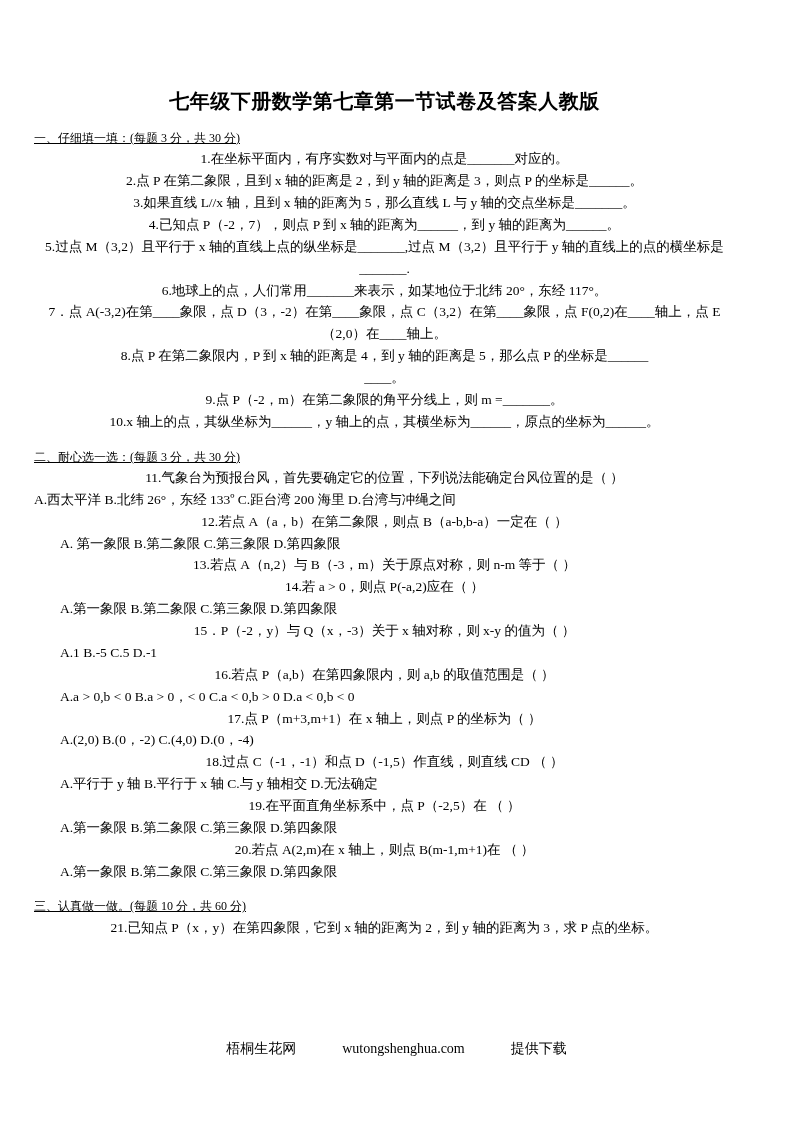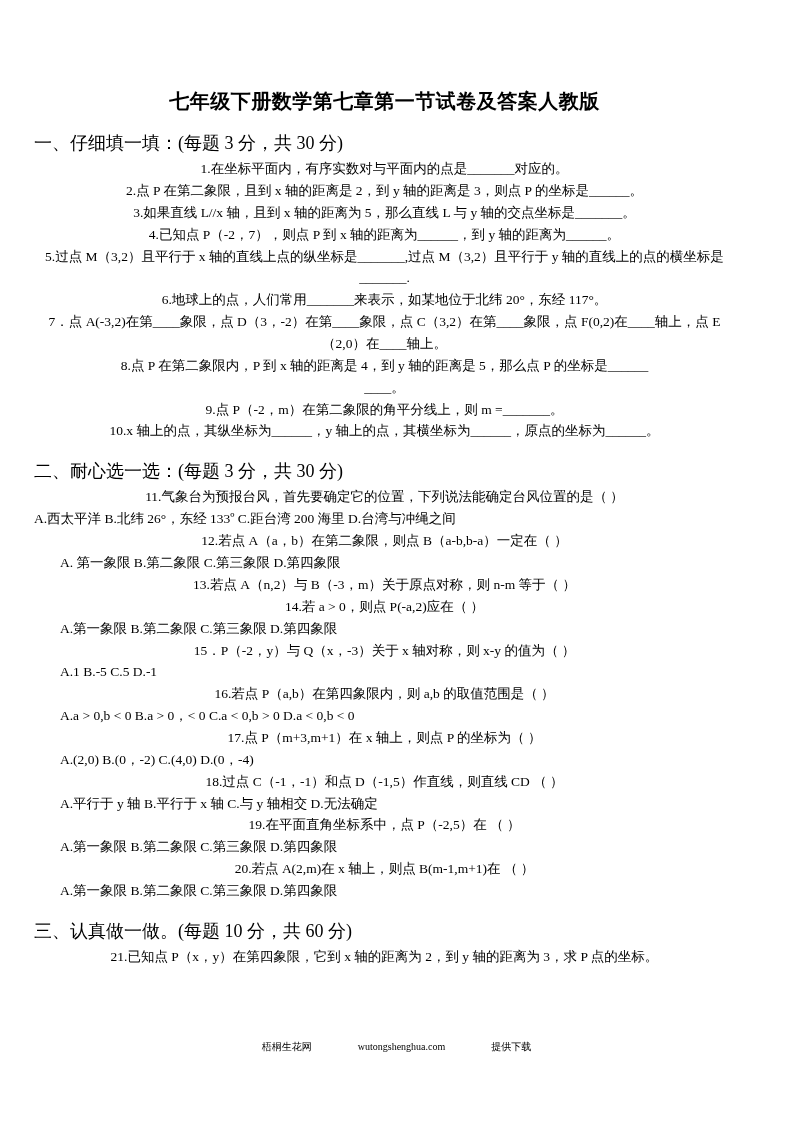--- a/index.html
+++ b/index.html
@@ -25,23 +25,24 @@
   }
   .doc-title {
     text-align: center;
     font-size: 20px;
     font-weight: bold;
     letter-spacing: 0.5px;
     margin: 0 0 14px 0;
     font-family: "Liberation Serif", "DejaVu Serif", serif;
   }
   .section-head {
-    font-size: 18px;
+    font-size: 12px;
     line-height: 1.62;
     margin: 0;
+    text-decoration: underline;
   }
   .line {
     font-size: 13.5px;
     line-height: 1.62;
     margin: 0;
     white-space: normal;
     text-align: center;
   }
   .gap {
     height: 15px;
@@ -51,21 +52,21 @@
     line-height: 1.62;
     margin: 0;
     padding-left: 26px;
   }
   .footer {
     position: absolute;
     left: 0;
     top: 1040px;
     width: 793px;
     text-align: center;
-    font-size: 10px;
+    font-size: 14px;
     color: #000;
   }
   .footer span {
     display: inline-block;
   }
   .footer .f1 { margin-right: 46px; }
   .footer .f2 { margin-right: 46px; }
 </style>
 </head>
 <body>

